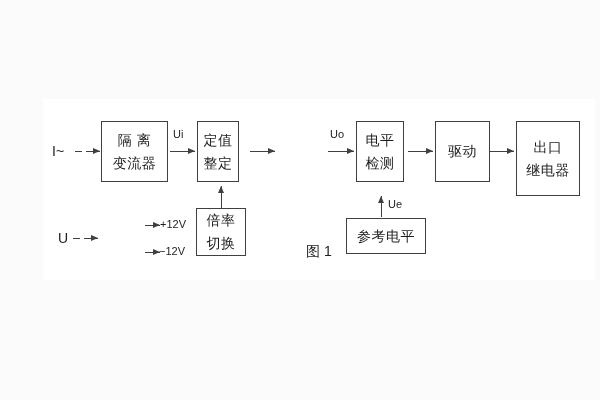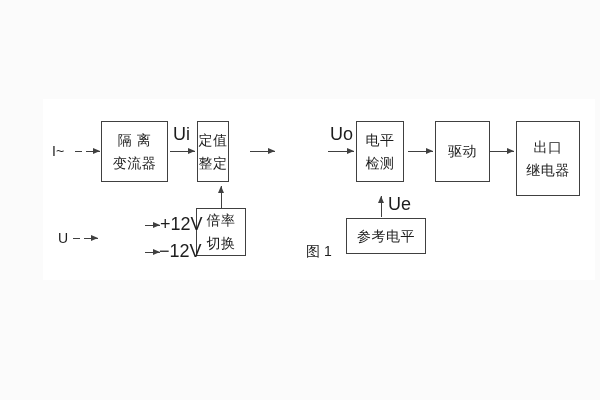--- a/index.html
+++ b/index.html
@@ -27,21 +27,21 @@
     display:flex;flex-direction:column;align-items:center;justify-content:center;
     font-size:14px;line-height:23px;
     color:var(--text);
     letter-spacing:0.5px;
     background:transparent;
     text-align:center;
     white-space:pre;
   }
   .lbl{
     position:absolute;
-    font-size:18px;line-height:15px;
+    font-size:11px;line-height:15px;
     color:var(--text);
     white-space:pre;
   }
   .lbl.big{font-size:14px;}
   
   .ah{position:absolute;height:1px;background:var(--line);}
   .ah::after{
     content:"";position:absolute;right:0;top:-3px;width:0;height:0;
     border-left:7px solid var(--line);
     border-top:3.5px solid transparent;
@@ -62,21 +62,21 @@
 <body>
 
 <div class="page">
   <div class="canvas">
 
     <div class="box" style="left:58px;top:22px;width:67px;height:61px">
       <span>隔 离</span>
       <span>变流器</span>
     </div>
 
-    <div class="box" style="left:154px;top:22px;width:32px;height:61px">
+    <div class="box" style="left:154px;top:22px;width:42px;height:61px">
       <span>定值</span>
       <span>整定</span>
     </div>
 
 
     <div class="box" style="left:313px;top:22px;width:48px;height:61px">
       <span>电平</span>
       <span>检测</span>
     </div>
 

